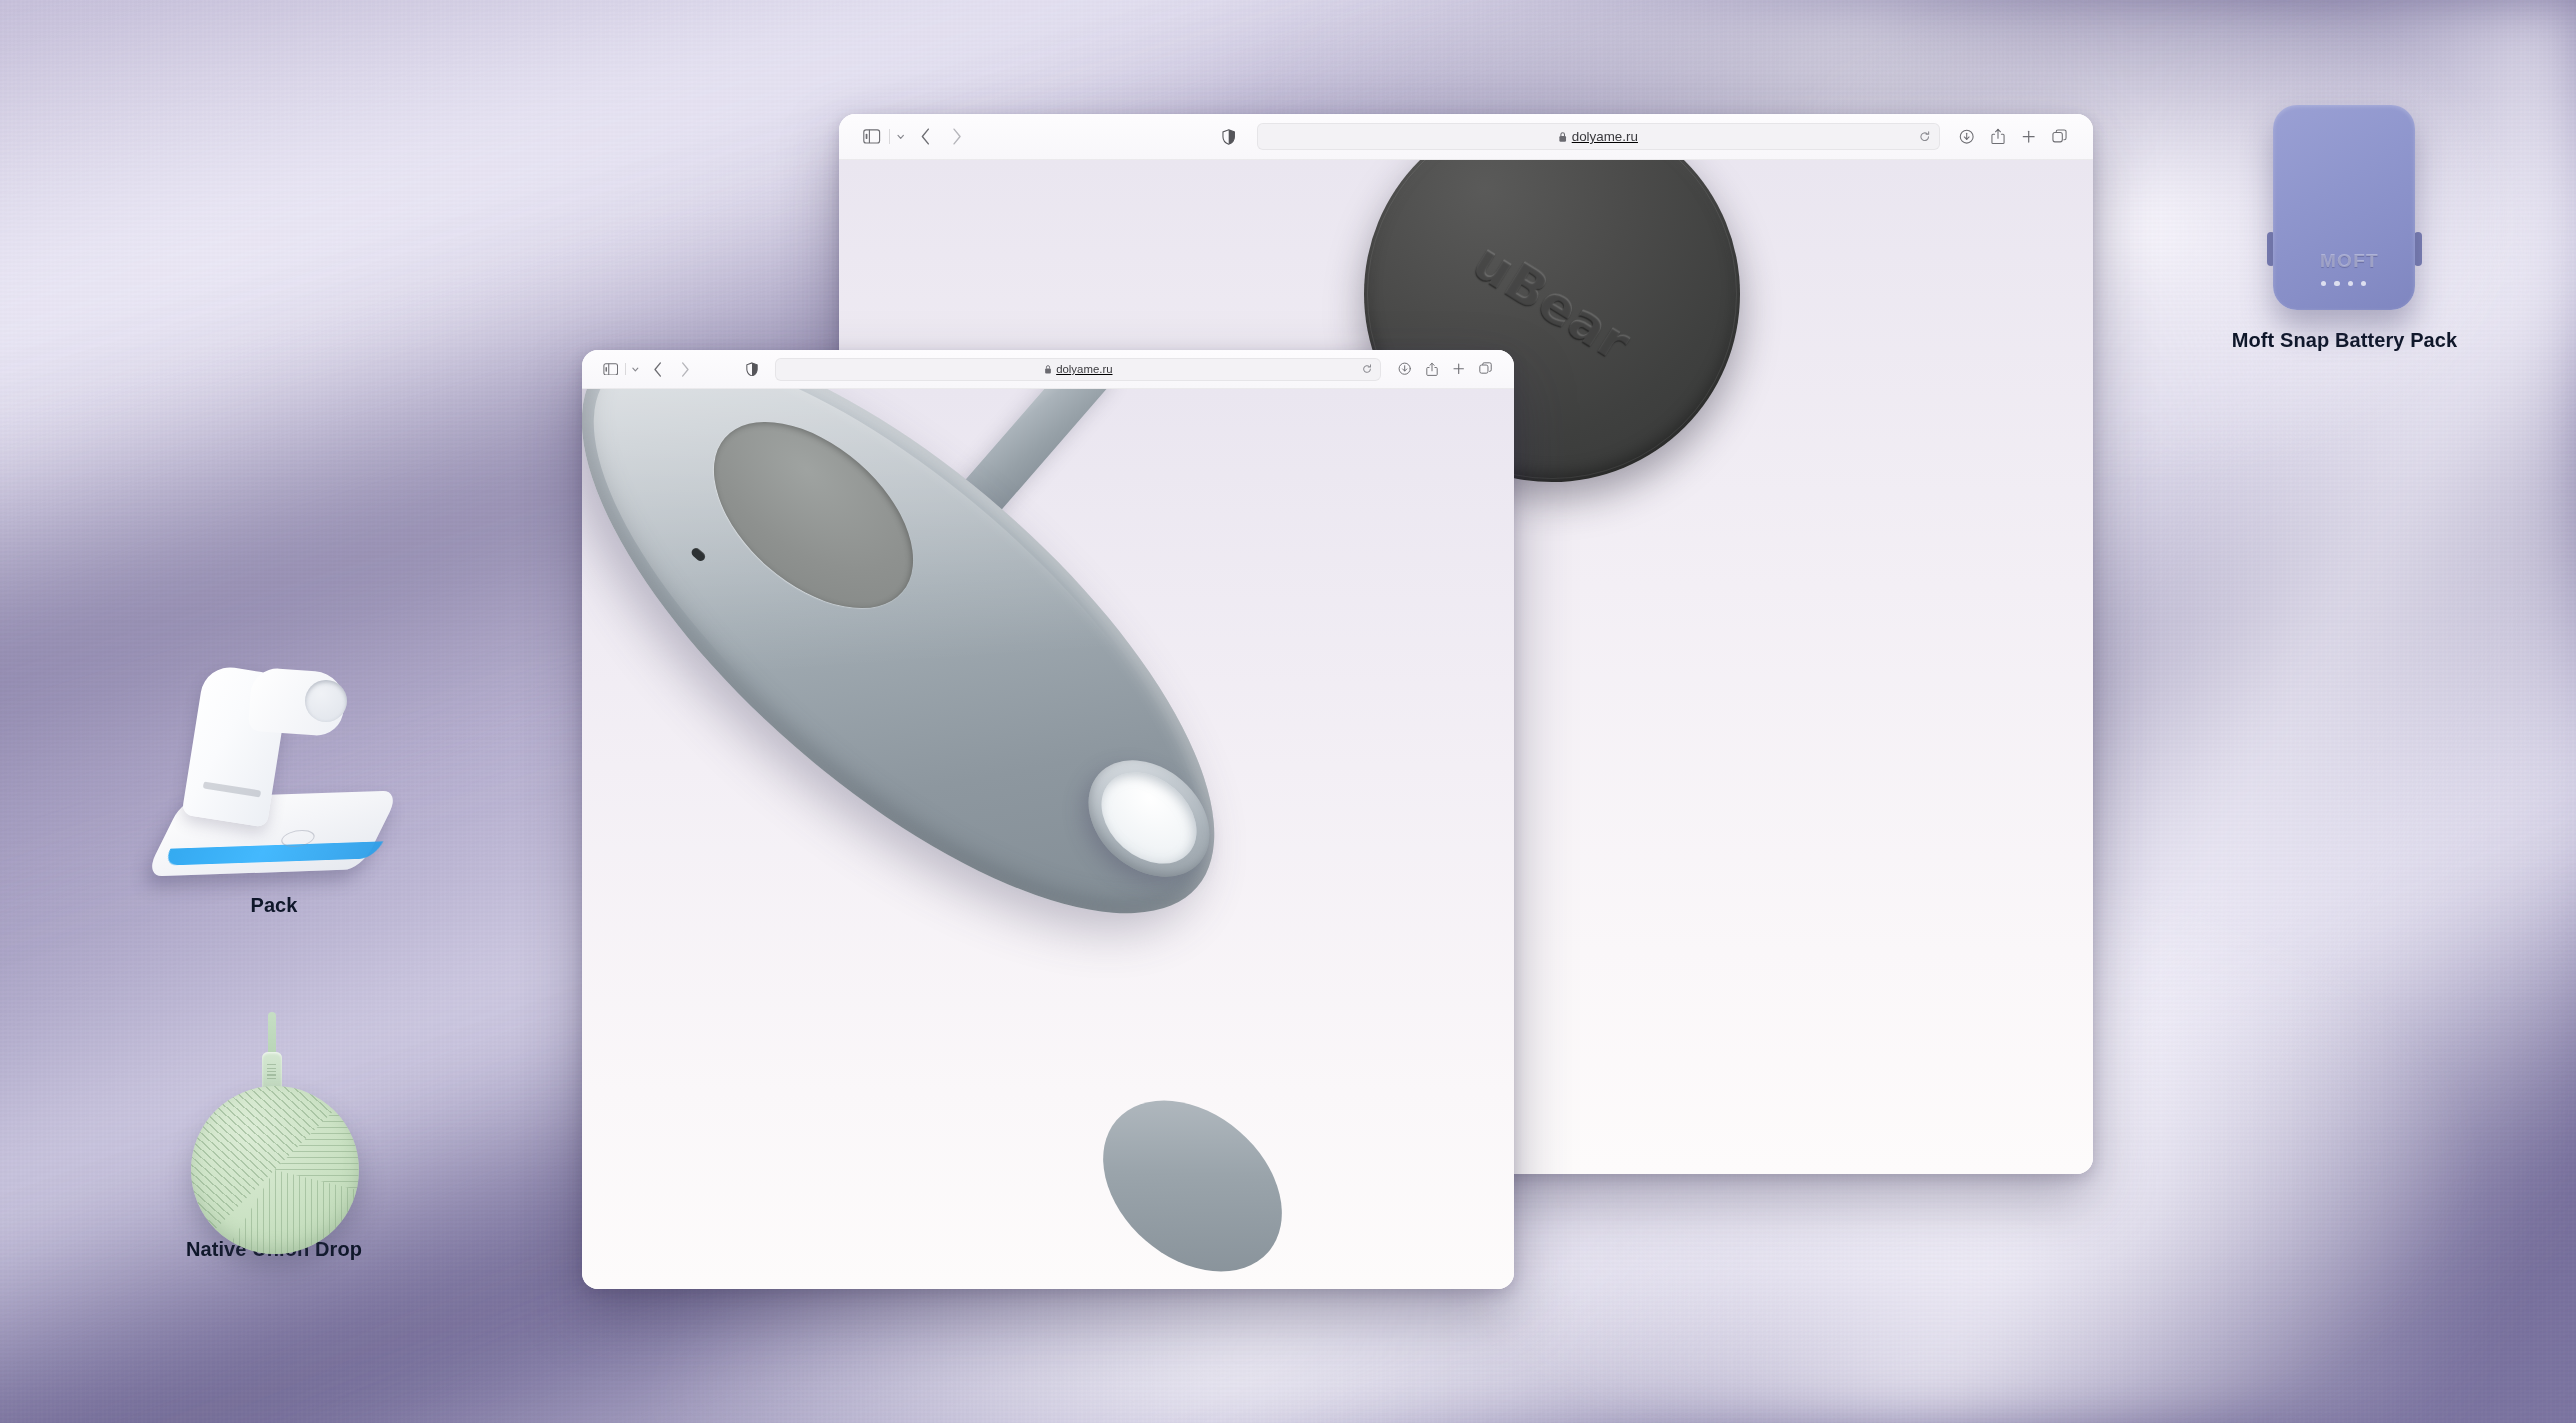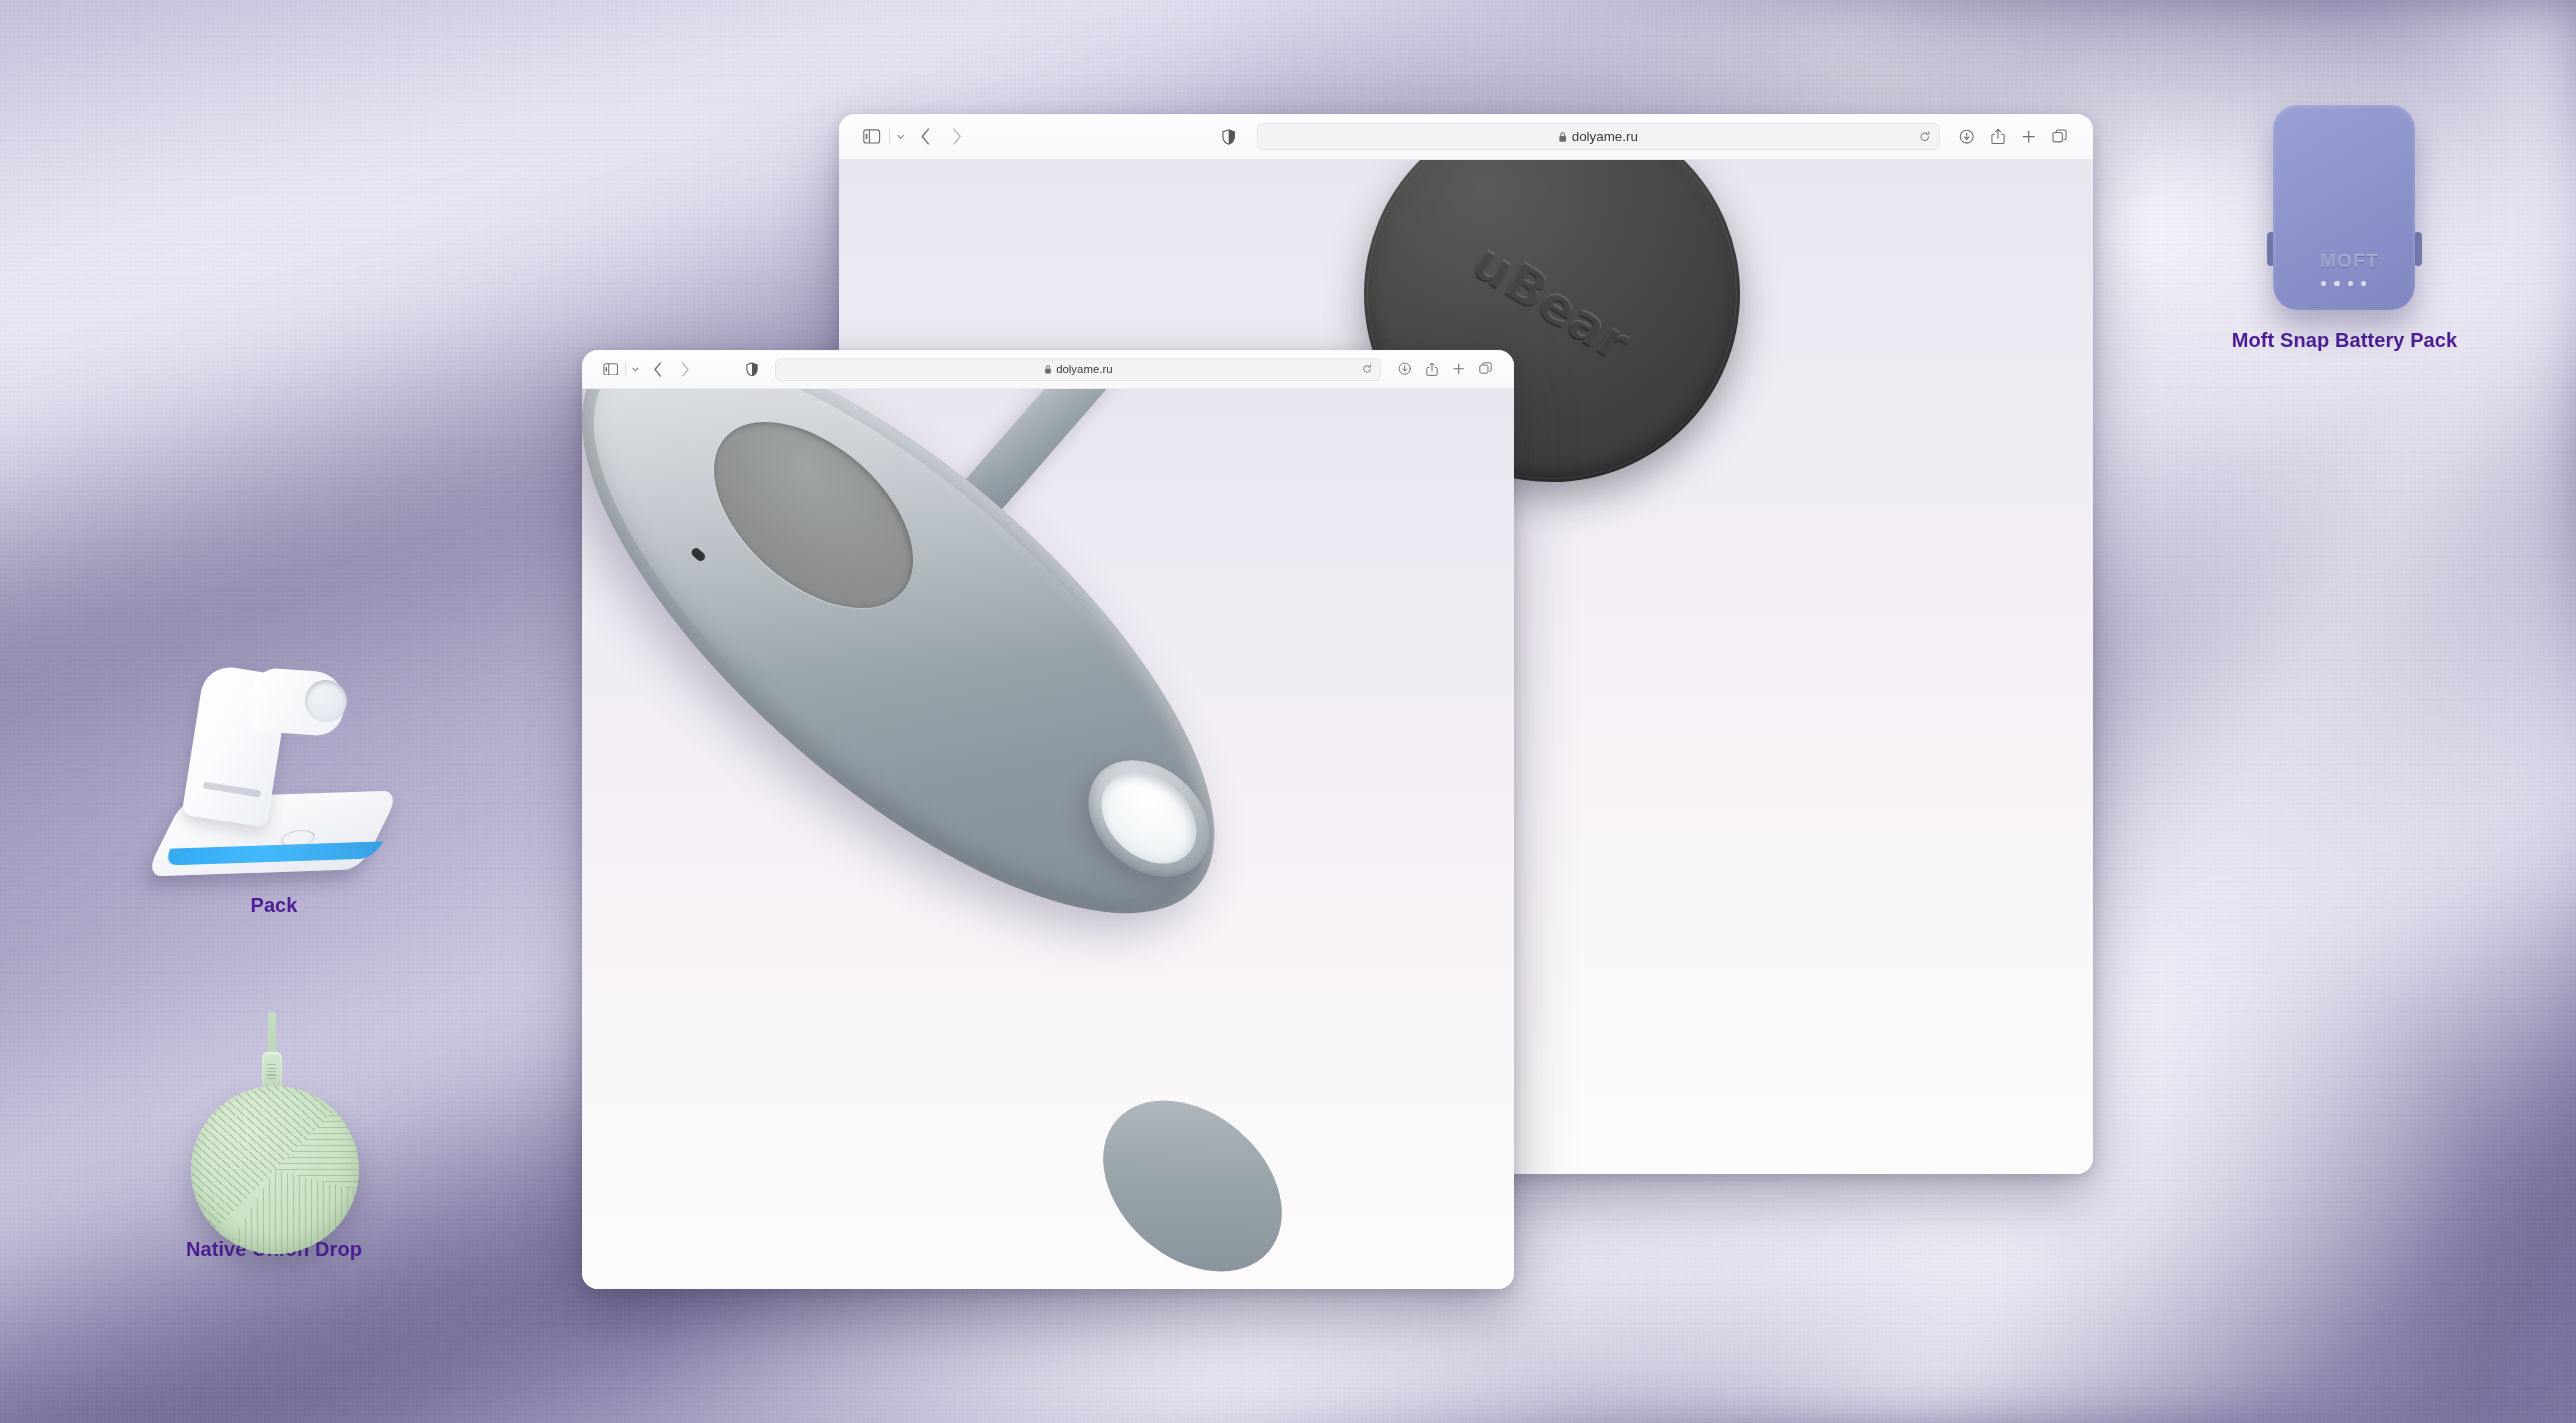--- a/index.html
+++ b/index.html
@@ -67,20 +67,21 @@
   }
   .win-back{left:839px;top:114px;width:1254px;height:1060px;}
   .win-front{left:582px;top:350px;width:932px;height:939px;}
 
   .toolbar{
     position:relative;height:0;width:100%;
     background:linear-gradient(180deg,#fdfcfe 0%,#f8f7fa 100%);
     display:flex;align-items:center;
     border-bottom:0.7px solid rgba(0,0,0,.07);
     box-sizing:border-box;
+    text-decoration:underline;
   }
   .win-back .toolbar{height:46px;padding:0 17.4px;}
   .win-front .toolbar{height:39px;padding:0 14.8px;}
 
   .tb-left{display:flex;align-items:center;gap:0;}
   .tb-right{display:flex;align-items:center;margin-left:auto;}
 
   .tb-btn{display:flex;align-items:center;justify-content:center;color:#6e6e73;}
   .win-back .tb-btn{width:31px;height:31px;}
   .win-front .tb-btn{width:27px;height:27px;}
@@ -180,21 +181,21 @@
     box-shadow:inset 0 4px 10.7px rgba(150,160,172,.55);
   }
   .stand-foot{
     position:absolute;border-radius:50%;
     background:linear-gradient(140deg,#b9c0c6 0%,#9aa4ab 45%,#848e96 100%);
   }
 
   
   .product{position:absolute;display:flex;flex-direction:column;align-items:center;}
   .product-label{
-    font-size:20px;font-weight:700;color:#4c1d95;letter-spacing:0.1px;
+    font-size:20px;font-weight:700;color:#0f172a;letter-spacing:0.1px;
     white-space:nowrap;text-align:center;
   }
   .product-art{position:relative;}
 
   
   .deppa-art{width:221px;height:221px;}
   .deppa-base{
     position:absolute;left:2.7px;top:133px;width:213px;height:79px;
     background:linear-gradient(160deg,#ffffff 0%,#f4f5f8 48%,#e6e9ef 100%);
     border-radius:17.4px/21.5px;

